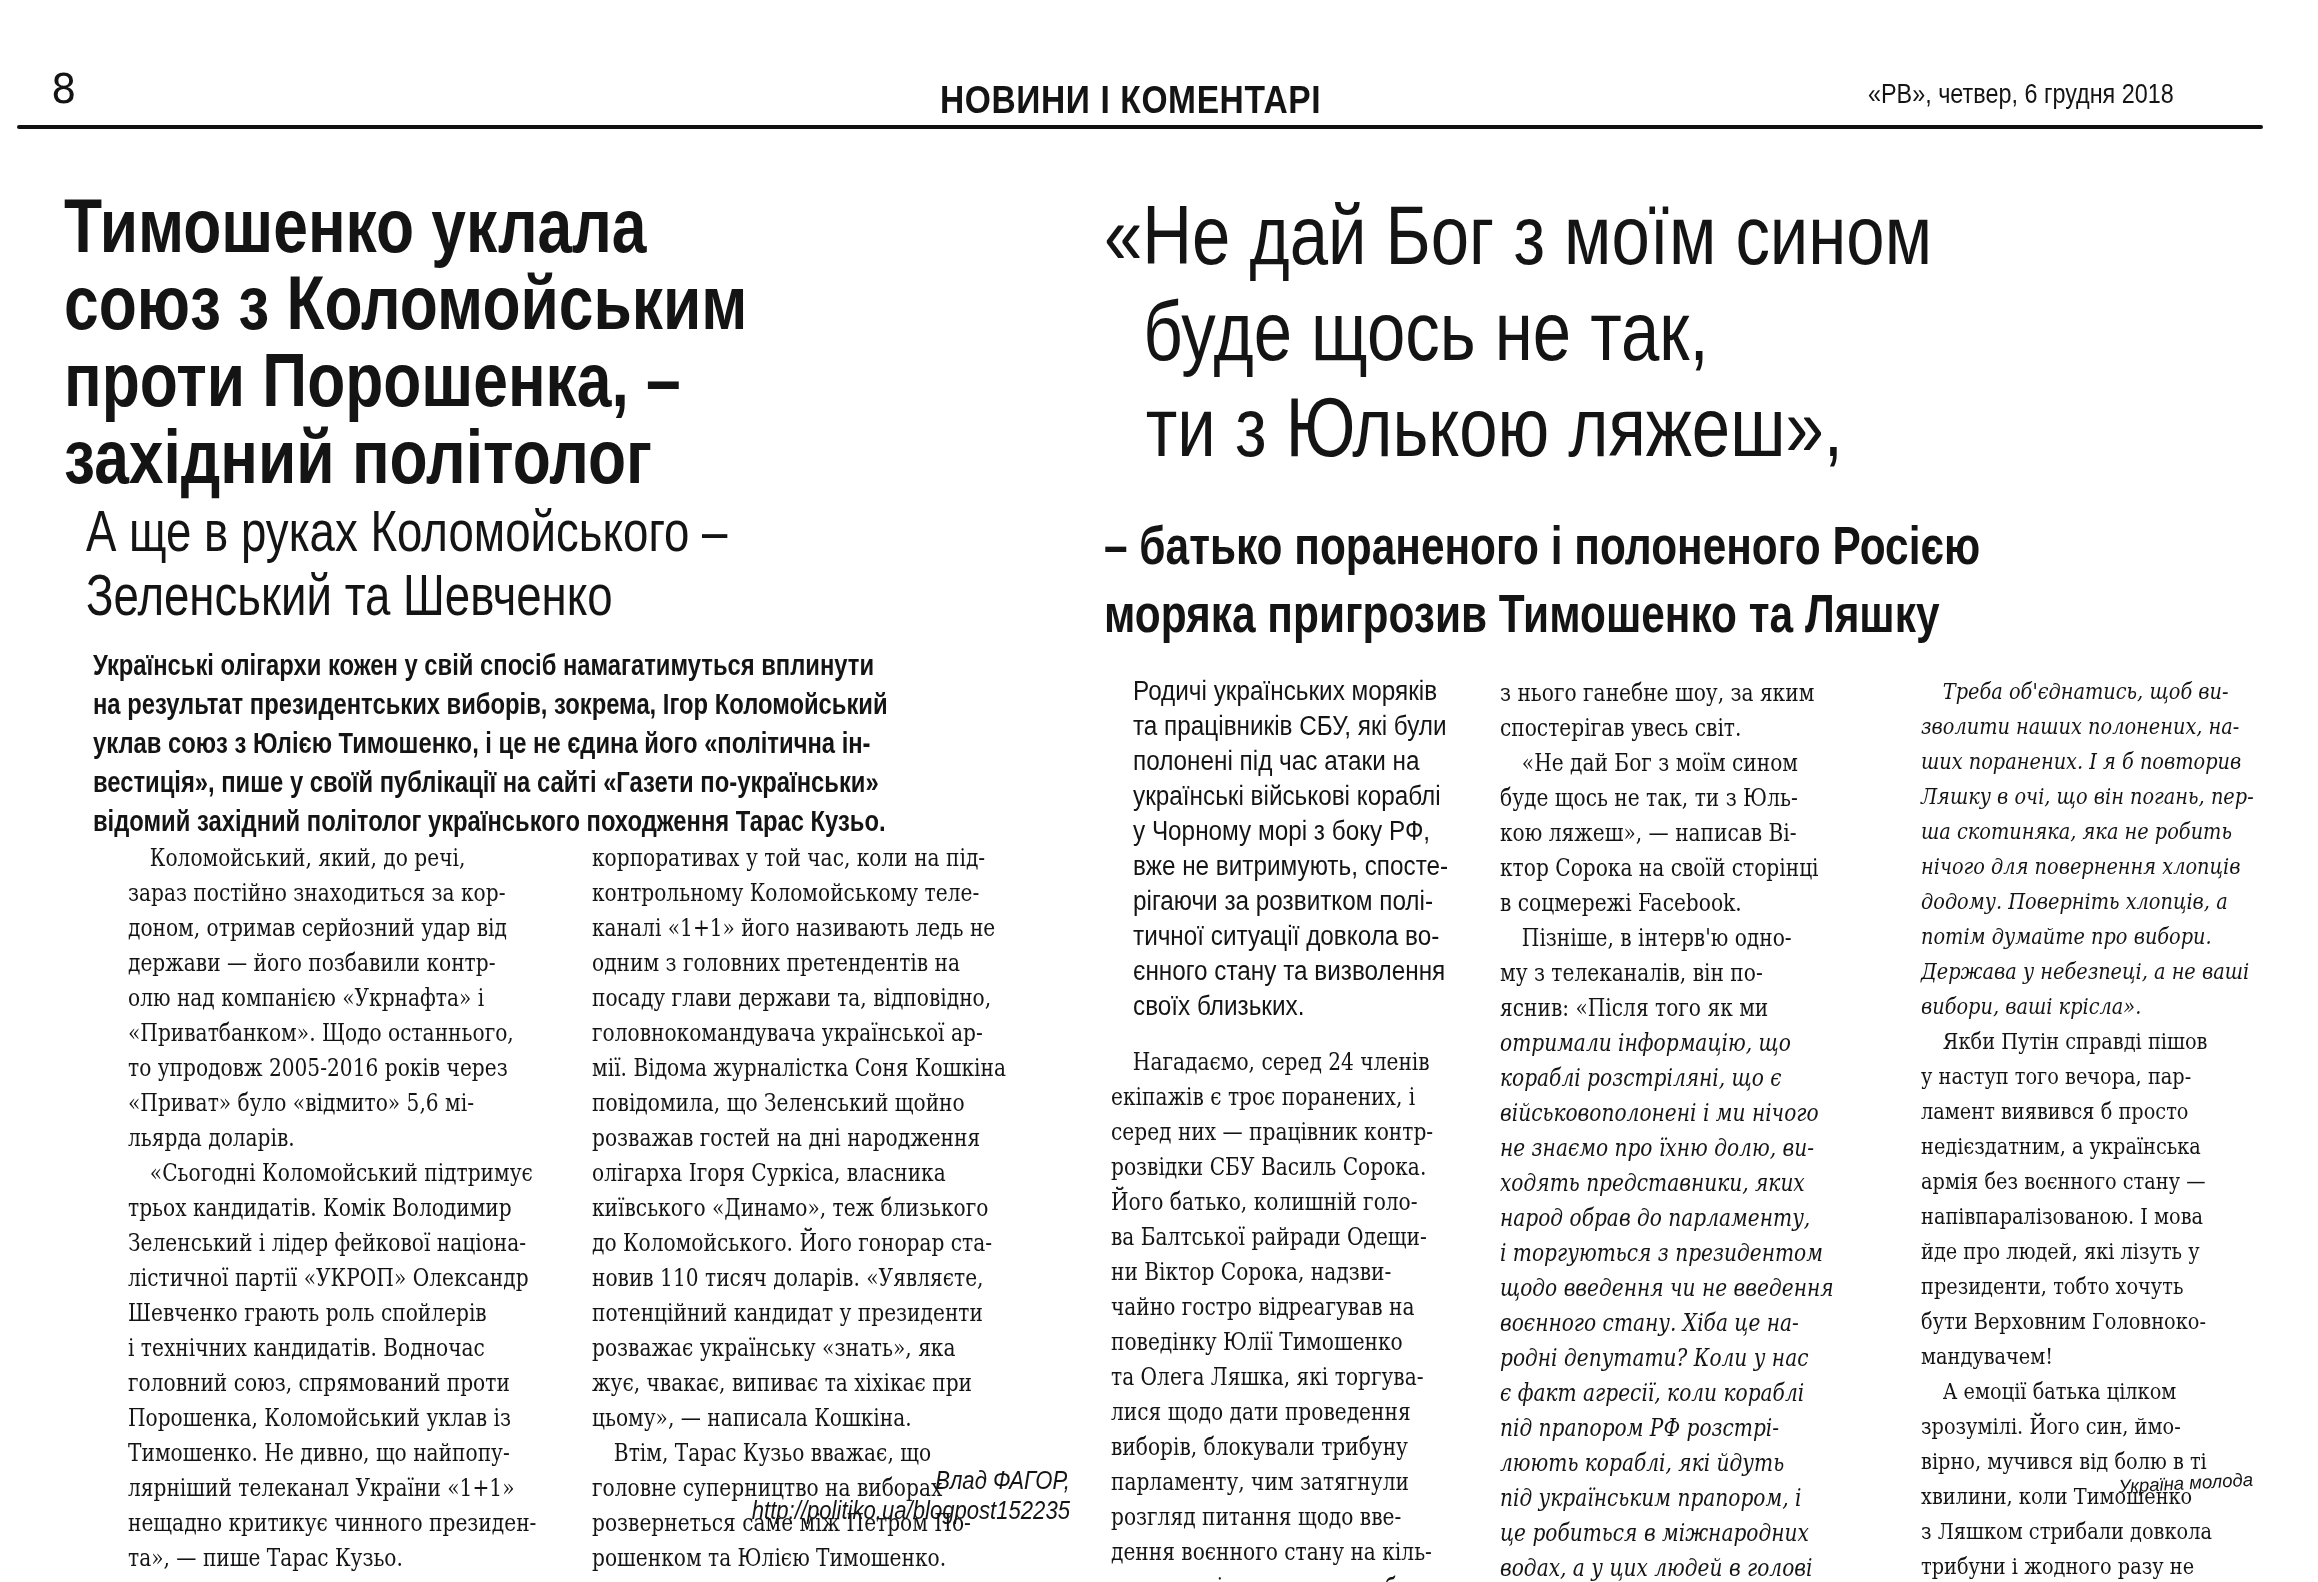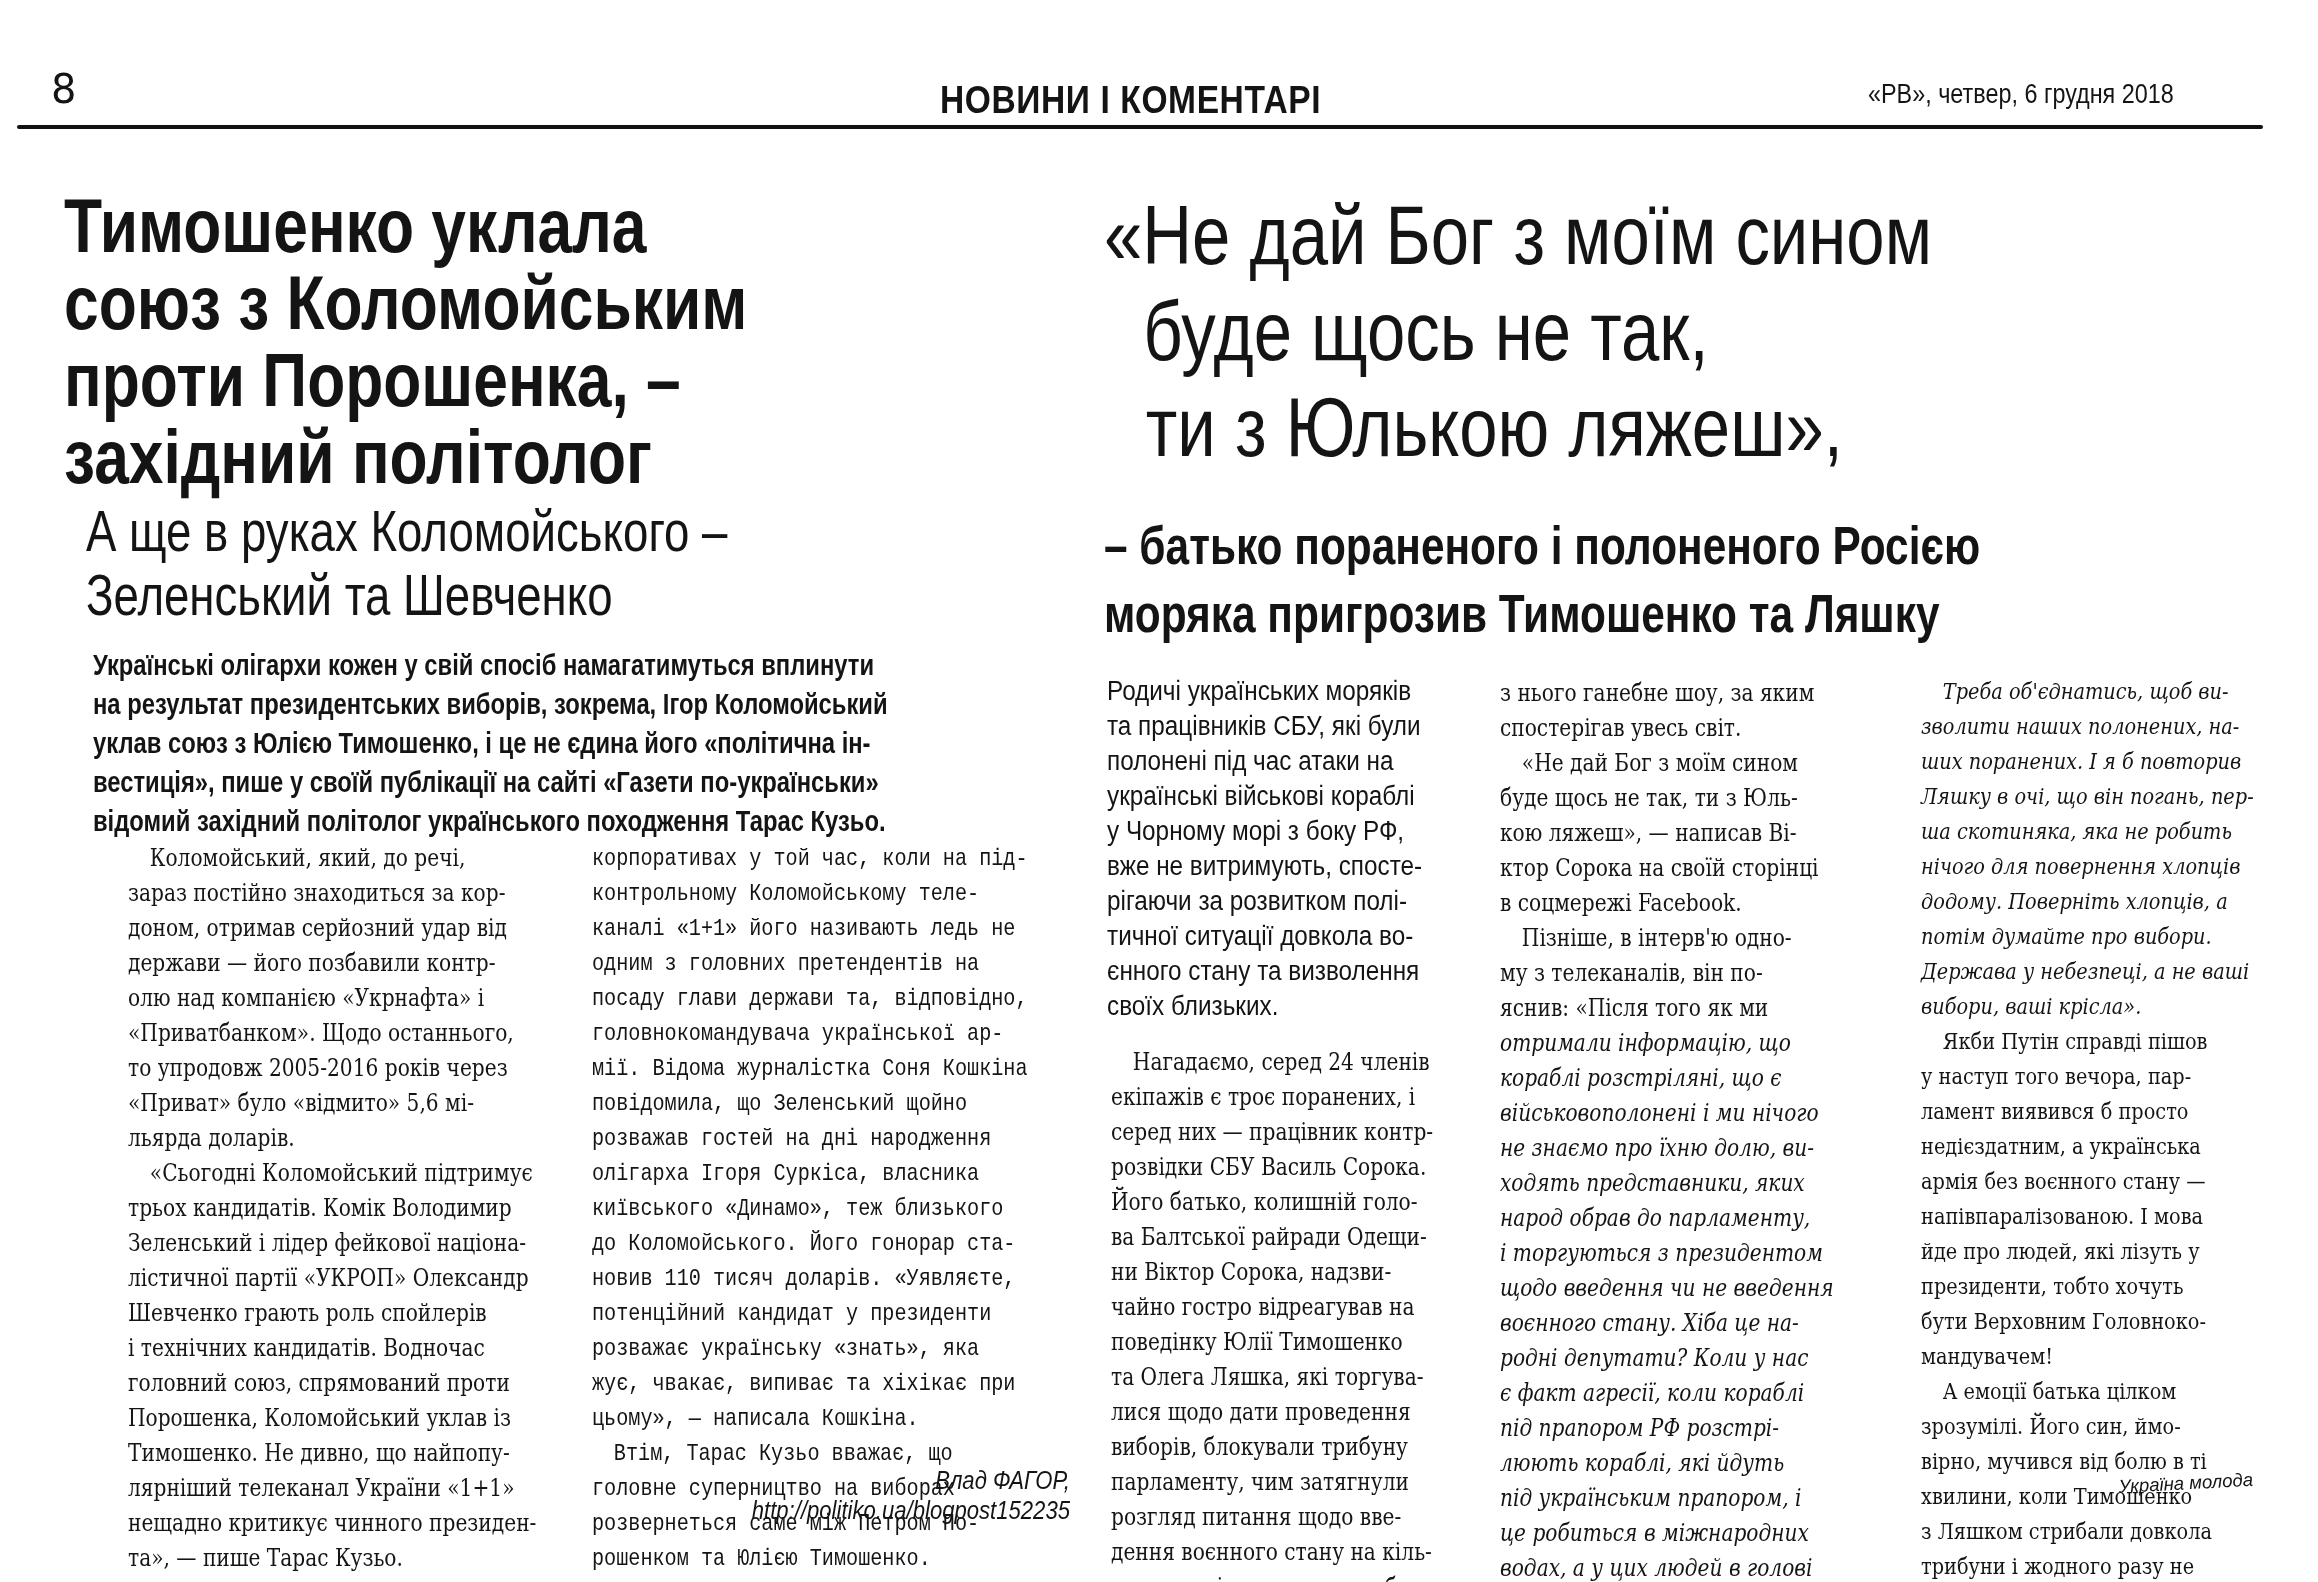--- a/index.html
+++ b/index.html
@@ -19,32 +19,32 @@
   #left-subhead div { white-space: nowrap; }
   #left-lead { left: 93px; top: 646px; width: 1020px; font-family: "Liberation Sans", sans-serif; font-weight: bold; font-size: 29px; line-height: 39px; transform: scaleX(0.82); transform-origin: left top; }
   #left-lead div { white-space: nowrap; }
 
   .col { position: absolute; font-family: "DejaVu Serif", serif; font-size: 24px; line-height: 35px; }
   .col .ln { white-space: nowrap; display: block; transform-origin: left top; }
   .ind { padding-left: 26px; }
   .it { font-style: italic; }
 
   #left-col-1 { left: 128px; top: 841px; width: 428px; }
-  #left-col-2 { left: 592px; top: 841px; width: 471px; font-family: Liberation Mono, monospace; }
+  #left-col-2 { left: 592px; top: 841px; width: 471px; }
   #left-byline { left: 642px; top: 1465px; width: 428px; text-align: right; font-family: "Liberation Sans", sans-serif; font-style: italic; font-size: 26px; line-height: 30px; transform: scaleX(0.85); transform-origin: right top; }
 
   
   #right-headline { left: 1104px; top: 187px; width: 1212px; font-family: "Liberation Sans", sans-serif; font-size: 84px; line-height: 96px; transform: scaleX(0.82); transform-origin: left top; }
   #right-headline div { white-space: nowrap; }
   #right-headline .l2 { padding-left: 48px; }
   #right-headline .l3 { padding-left: 51px; }
   #right-subhead { left: 1104px; top: 512px; width: 1355px; font-family: "Liberation Sans", sans-serif; font-weight: bold; font-size: 53px; line-height: 68px; transform: scaleX(0.80); transform-origin: left top; }
   #right-subhead div { white-space: nowrap; }
 
-  #right-col-1 { left: 1107px; top: 674px; width: 385px; font-family: "Liberation Sans", sans-serif; font-size: 27px; line-height: 35px; }
+  #right-col-1 { left: 1133px; top: 674px; width: 385px; font-family: "Liberation Sans", sans-serif; font-size: 27px; line-height: 35px; }
   #right-col-1b { left: 1111px; top: 1045px; width: 385px; }
   #right-col-2 { left: 1500px; top: 676px; width: 414px; }
   #right-col-3 { left: 1921px; top: 674px; width: 371px; font-size: 23px; }
   #right-source { left: 2053px; top: 1474px; width: 200px; text-align: right; font-family: "Liberation Sans", sans-serif; font-style: italic; font-size: 18.5px; transform: rotate(-3deg); }
 
   .sq { transform: scaleX(0.84); }
   .sq2 { transform: scaleX(0.9); }
 </style>
 </head>
 <body>

